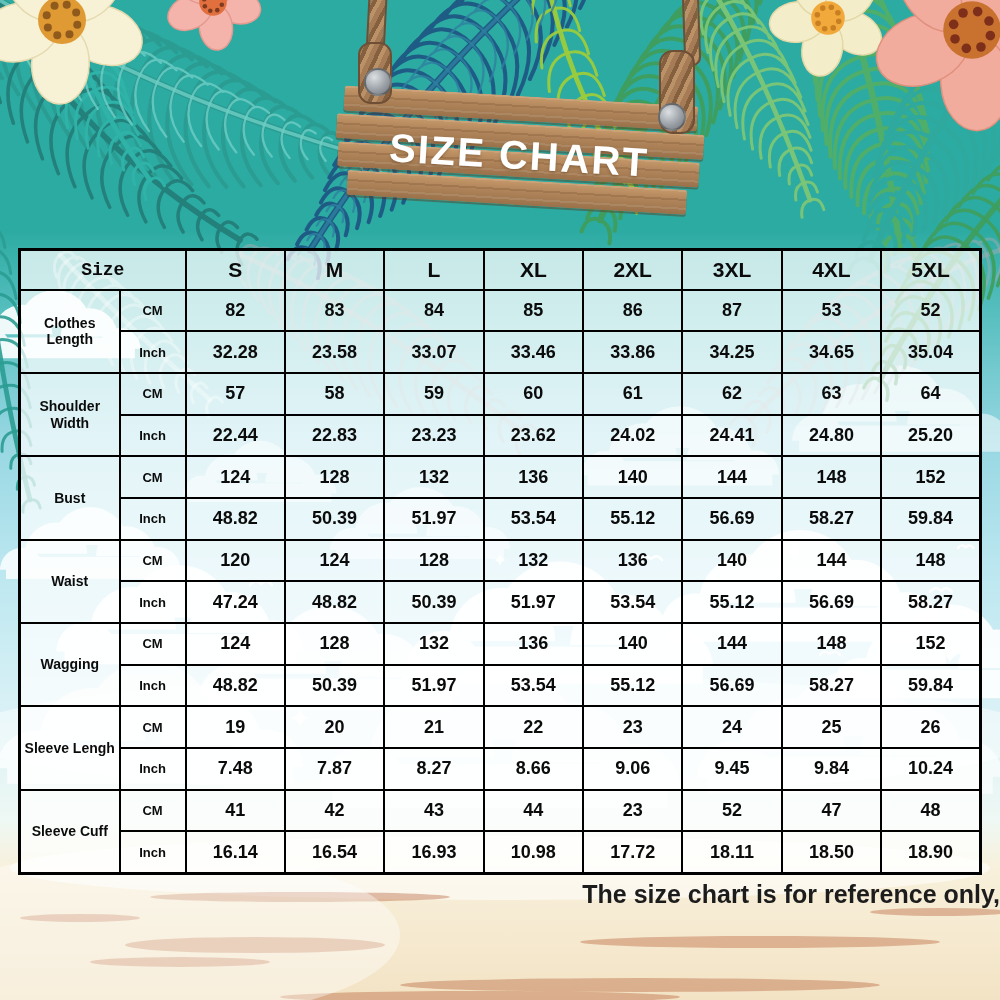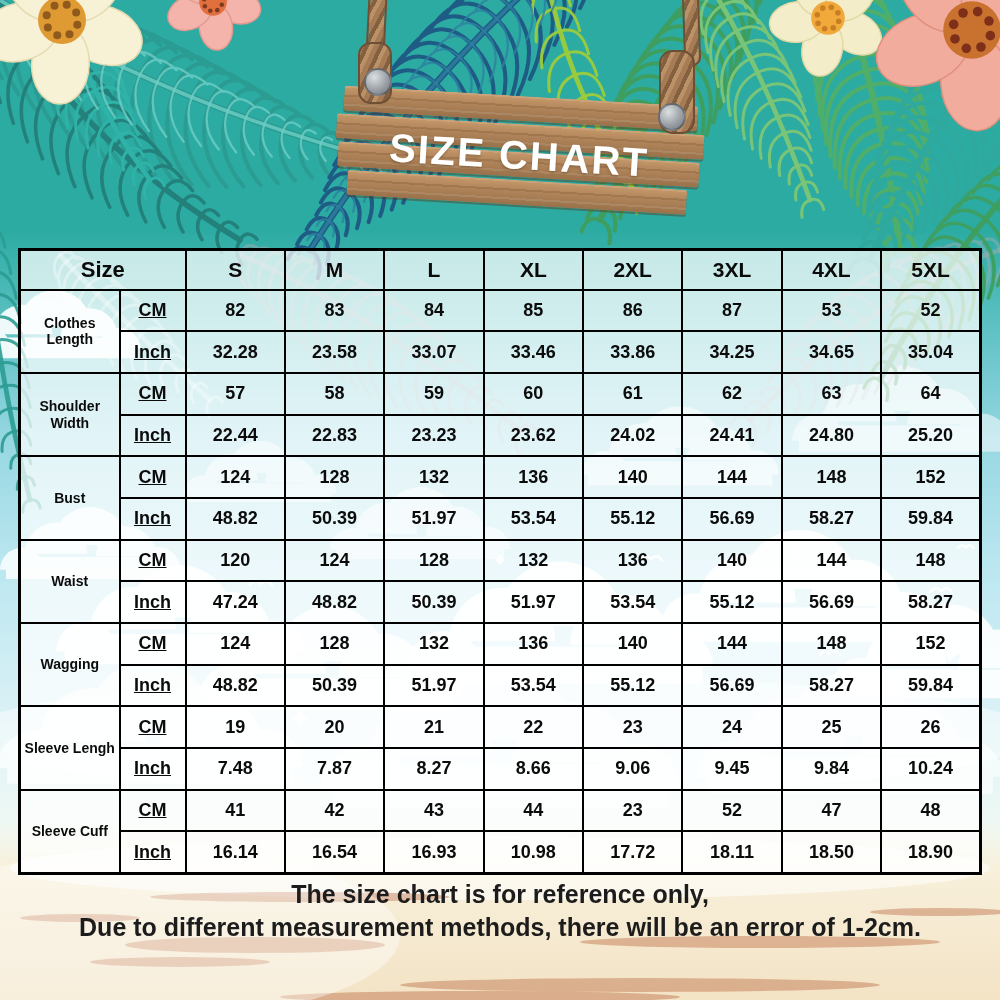--- a/index.html
+++ b/index.html
@@ -47,27 +47,27 @@
   .rivet.left{left:364px;top:68px;}
   .rivet.right{left:658px;top:103px;}
   
   table.size{position:absolute;left:18px;top:248px;width:964px;height:624px;z-index:4;
     border-collapse:collapse;table-layout:fixed;border:3px solid #000;}
   table.size th, table.size td{
     border:2px solid #000;background:rgba(255,255,255,0.72);
     text-align:center;vertical-align:middle;padding:0;color:#0b0b0b;font-weight:bold;}
   tr.hdr{height:40px;}
   tr.data{height:41.7px;}
-  th.size-head{font-size:22px;}
+  th.size-head{font-size:18px;font-family:Liberation Mono, monospace;}
   th.size-col{font-size:21px;}
   td.mlabel{font-size:14px;line-height:1.18;}
-  td.unit{font-size:18px;text-decoration:underline;}
+  td.unit{font-size:13px;}
   td.val{font-size:18px;}
   
-  .footer-note{position:absolute;left:0;top:878px;width:1000px;text-align:center;z-index:4;
+  .footer-note{position:absolute;left:0;top:878px;width:1000px;text-align:right;z-index:4;
     color:#1c1c1c;font-weight:bold;font-size:25px;line-height:1.3;}
 </style>
 </head>
 <body>
 
 <svg id="decor" width="1000" height="1000" viewBox="0 0 1000 1000">
     <path d="M-30.499999999999996 349.56 a20.900000000000002 20.900000000000002 0 1 1 41.800000000000004 0 z M-6.939999999999998 334.36 a29.64 29.64 0 1 1 59.28 0 z M18.9 326 a36.1 36.1 0 1 1 72.2 0 z M60.7 336.64 a28.5 28.5 0 1 1 57 0 z M98.69999999999999 348.8 a20.900000000000002 20.900000000000002 0 1 1 41.800000000000004 0 z M-24.799999999999997 337.4 h159.6 v20.900000000000002 h-159.6 z" fill="#ffffff" opacity="0.9"></path>
     <path d="M183.5 494.08 a18.700000000000003 18.700000000000003 0 1 1 37.400000000000006 0 z M204.57999999999998 480.48 a26.52 26.52 0 1 1 53.04 0 z M227.7 473 a32.3 32.3 0 1 1 64.6 0 z M265.1 482.52 a25.5 25.5 0 1 1 51 0 z M299.1 493.4 a18.700000000000003 18.700000000000003 0 1 1 37.400000000000006 0 z M188.6 483.2 h142.8 v18.700000000000003 h-142.8 z" fill="#ffffff" opacity="0.5"></path>
     <path d="M581 475.28 a24.200000000000003 24.200000000000003 0 1 1 48.400000000000006 0 z M608.28 457.68 a34.32 34.32 0 1 1 68.64 0 z M638.2 448 a41.8 41.8 0 1 1 83.6 0 z M686.6 460.32 a33 33 0 1 1 66 0 z M730.5999999999999 474.4 a24.200000000000003 24.200000000000003 0 1 1 48.400000000000006 0 z M587.6 461.2 h184.8 v24.200000000000003 h-184.8 z" fill="#ffffff" opacity="0.55"></path>
     <path d="M792 440.76 a26.400000000000002 26.400000000000002 0 1 1 52.800000000000004 0 z M821.76 421.56 a37.44 37.44 0 1 1 74.88 0 z M854.4 411 a45.599999999999994 45.599999999999994 0 1 1 91.19999999999999 0 z M907.2 424.44 a36 36 0 1 1 72 0 z M955.2 439.8 a26.400000000000002 26.400000000000002 0 1 1 52.800000000000004 0 z M799.2 425.4 h201.60000000000002 v26.400000000000002 h-201.60000000000002 z" fill="#ffffff" opacity="0.5"></path>
@@ -402,14 +402,13 @@
     <td class="val">17.72</td>
     <td class="val">18.11</td>
     <td class="val">18.50</td>
     <td class="val">18.90</td>
   </tr>
 </tbody>
   </table>
 
 <div class="footer-note">
   <div>The size chart is for reference only,</div>
-  <div>Due to different measurement methods, there will be an error of 1-2cm.</div>
 </div>
 
 </body></html>

